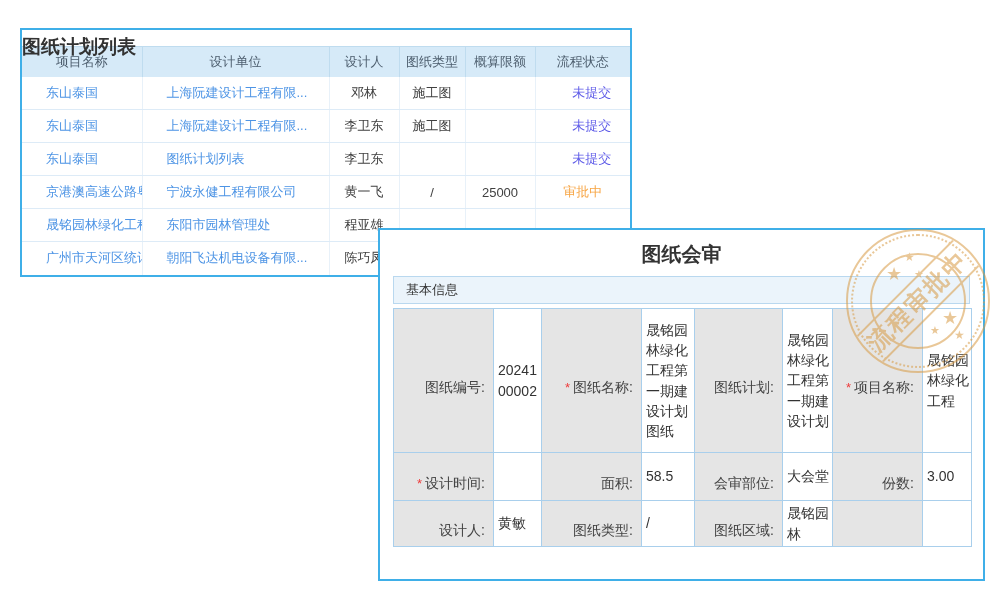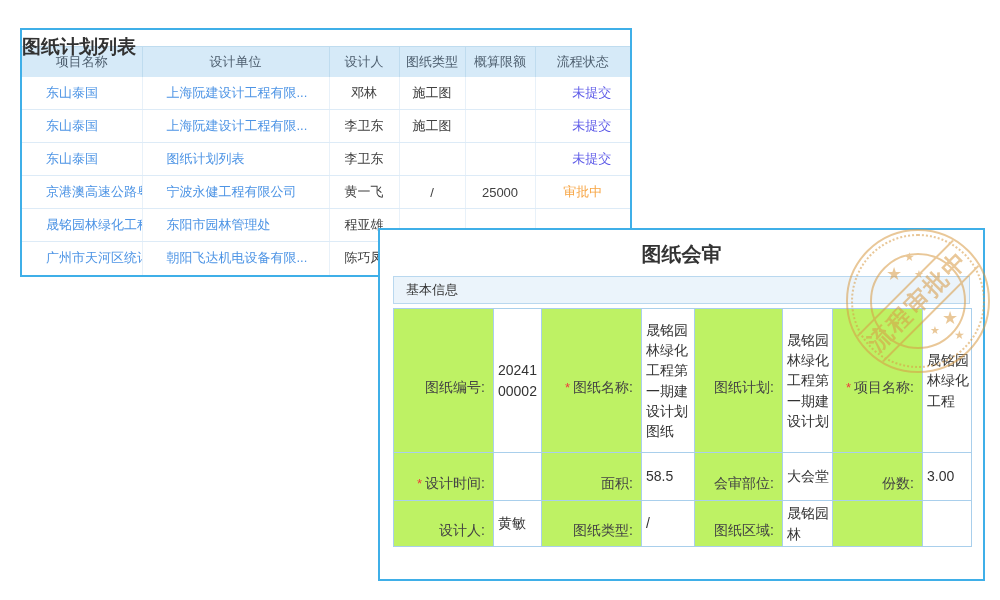--- a/index.html
+++ b/index.html
@@ -49,21 +49,21 @@
     margin:0 13px 4px 13px; height:28px; line-height:26px;
     background:#EBF4FB; border:1px solid #B9D8EF;
     padding-left:12px; font-size:13px; color:#333333;
   }
   .review-table {
     margin:0 13px; width:579px; border-collapse:collapse; table-layout:fixed;
     font-size:14px;
   }
   .review-table td { border:1px solid #A9CFEC; vertical-align:middle; }
   .review-table td.flabel {
-    background:#bef264; text-align:right; padding:16px 8px 2px 2px; color:#444444;
+    background:#e5e5e5; text-align:right; padding:16px 8px 2px 2px; color:#444444;
   }
   .review-table td.fvalue {
     background:#ffffff; text-align:left; padding:2px 2px 2px 4px; color:#333333;
     word-break:break-all; line-height:1.45;
   }
   .review-table tr.r1 td { height:144px; }
   .review-table tr.r2 td { height:48px;margin-left:12px; }
   .review-table tr.r3 td { height:46px; }
   .problems-table tr td { height:32px; }
   .problems-table { margin-top:-1px; }

